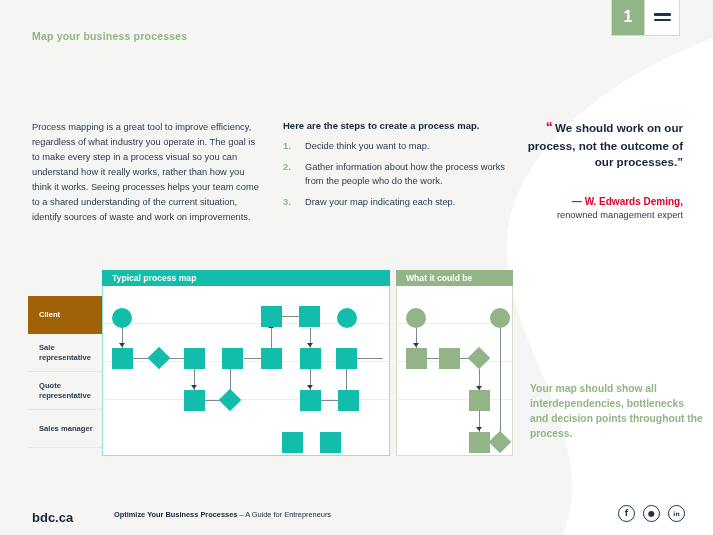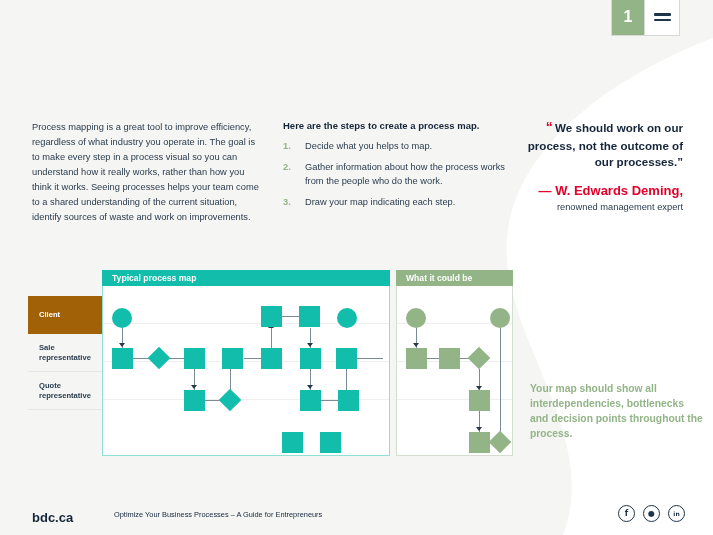--- a/index.html
+++ b/index.html
@@ -34,21 +34,21 @@
 
   .stepscol{position:absolute;left:283px;top:120px;width:230px;}
   .steps-title{font-size:9.5px;font-weight:bold;color:#15263a;margin-bottom:9px;}
   .step{display:flex;font-size:9.3px;line-height:1.5;color:#2b3c4e;margin-bottom:7px;}
   .step .n{color:#93b487;width:22px;flex:0 0 22px;font-weight:bold;}
   .step .t{flex:1;}
 
   .quote{position:absolute;right:30px;top:118px;width:160px;text-align:right;z-index:5;}
   .quote .qt{font-size:11.6px;line-height:1.42;font-weight:bold;color:#15263a;}
   .quote .qmark{color:#e4002b;font-size:14px;font-weight:bold;letter-spacing:-1px;}
-  .quote .author{margin-top:11px;font-size:13px;font-weight:bold;color:#e4002b;line-height:1.45;}
+  .quote .author{margin-top:24px;font-size:10px;font-weight:bold;color:#e4002b;line-height:1.45;}
   .quote .role{font-size:9.3px;color:#2b3c4e;line-height:1.45;text-align:right;}
 
   
   .diagram{position:absolute;left:28px;top:270px;width:485px;height:190px;}
   .lanes{position:absolute;left:0;top:26px;width:74px;}
   .lane-lab{height:38px;display:flex;align-items:center;padding-left:11px;font-size:7.6px;font-weight:bold;
             color:#2b3c4e;line-height:1.3;border-bottom:1px solid #e6e6e4;box-sizing:border-box;}
   .lane-lab.first{background:#a16207;color:#fff;border-bottom:none;}
 
   .panel{position:absolute;top:0;}
@@ -74,21 +74,21 @@
   .lnk.v{width:1.3px;}
   .arw{position:absolute;width:0;height:0;border-left:3.4px solid transparent;border-right:3.4px solid transparent;}
   .arw.dn{border-top:4.6px solid #28394a;}
   .arw.up{border-bottom:4.6px solid #28394a;}
 
   .caption{position:absolute;left:530px;top:381px;width:175px;font-size:10.3px;line-height:1.47;color:#93b487;font-weight:bold;z-index:5;}
 
   .footer{position:absolute;left:0;right:0;bottom:0;height:38px;}
   .bdc{position:absolute;left:32px;top:13px;font-size:13px;font-weight:bold;color:#15263a;}
   .ftitle{position:absolute;left:114px;top:13px;font-size:7.4px;color:#15263a;}
-  .ftitle b{font-weight:normal;}
+  .ftitle b{font-weight:bold;}
   .social{position:absolute;right:28px;top:8px;display:flex;gap:8px;}
   .sbtn{width:15px;height:15px;border-radius:50%;border:1.2px solid #1f3349;color:#1f3349;
         display:flex;align-items:center;justify-content:center;font-size:8px;font-weight:bold;
         font-family:"DejaVu Sans",sans-serif;line-height:1;}
 </style>
 </head>
 <body>
 
 <div class="page">
 
@@ -99,29 +99,30 @@
   </div>
 
   <div class="topctrl">
     <div class="pagenum">1</div>
     <div class="burger">
         <i></i>
         <i></i>
       </div>
   </div>
 
+  <div class="eyebrow">Map your business processes</div>
 
 
   <div class="bodycol">Process mapping is a great tool to improve efficiency, regardless of what industry you operate in. The goal is to make every step in a process visual so you can understand how it really works, rather than how you think it works. Seeing processes helps your team come to a shared understanding of the current situation, identify sources of waste and work on improvements.</div>
 
   <div class="stepscol">
     <div class="steps-title">Here are the steps to create a process map.</div>
     <div class="step">
       <span class="n">1.</span>
-      <span class="t">Decide what you helps to map.</span>
+      <span class="t">Decide think you want to map.</span>
     </div>
     <div class="step">
       <span class="n">2.</span>
       <span class="t">Gather information about how the process works from the people who do the work.</span>
     </div>
     <div class="step">
       <span class="n">3.</span>
       <span class="t">Draw your map indicating each step.</span>
     </div>
   </div>
@@ -131,20 +132,21 @@
     <div class="author">—  W. Edwards Deming,</div>
     <div class="role">renowned management expert</div>
   </div>
 
   <div class="diagram">
 
     <div class="lanes">
       <div class="lane-lab first">Client</div>
       <div class="lane-lab">Sale representative</div>
       <div class="lane-lab">Quote representative</div>
+      <div class="lane-lab">Sales manager</div>
     </div>
 
     <div class="panel teal">
       <div class="ptitle">Typical process map</div>
       <div class="pbody">
         <div class="gridrow" style="top:37px"></div>
         <div class="gridrow" style="top:75px"></div>
         <div class="gridrow" style="top:113px"></div>
 
         <div class="lnk v" style="left:19px;top:42px;height:20px;"></div>

